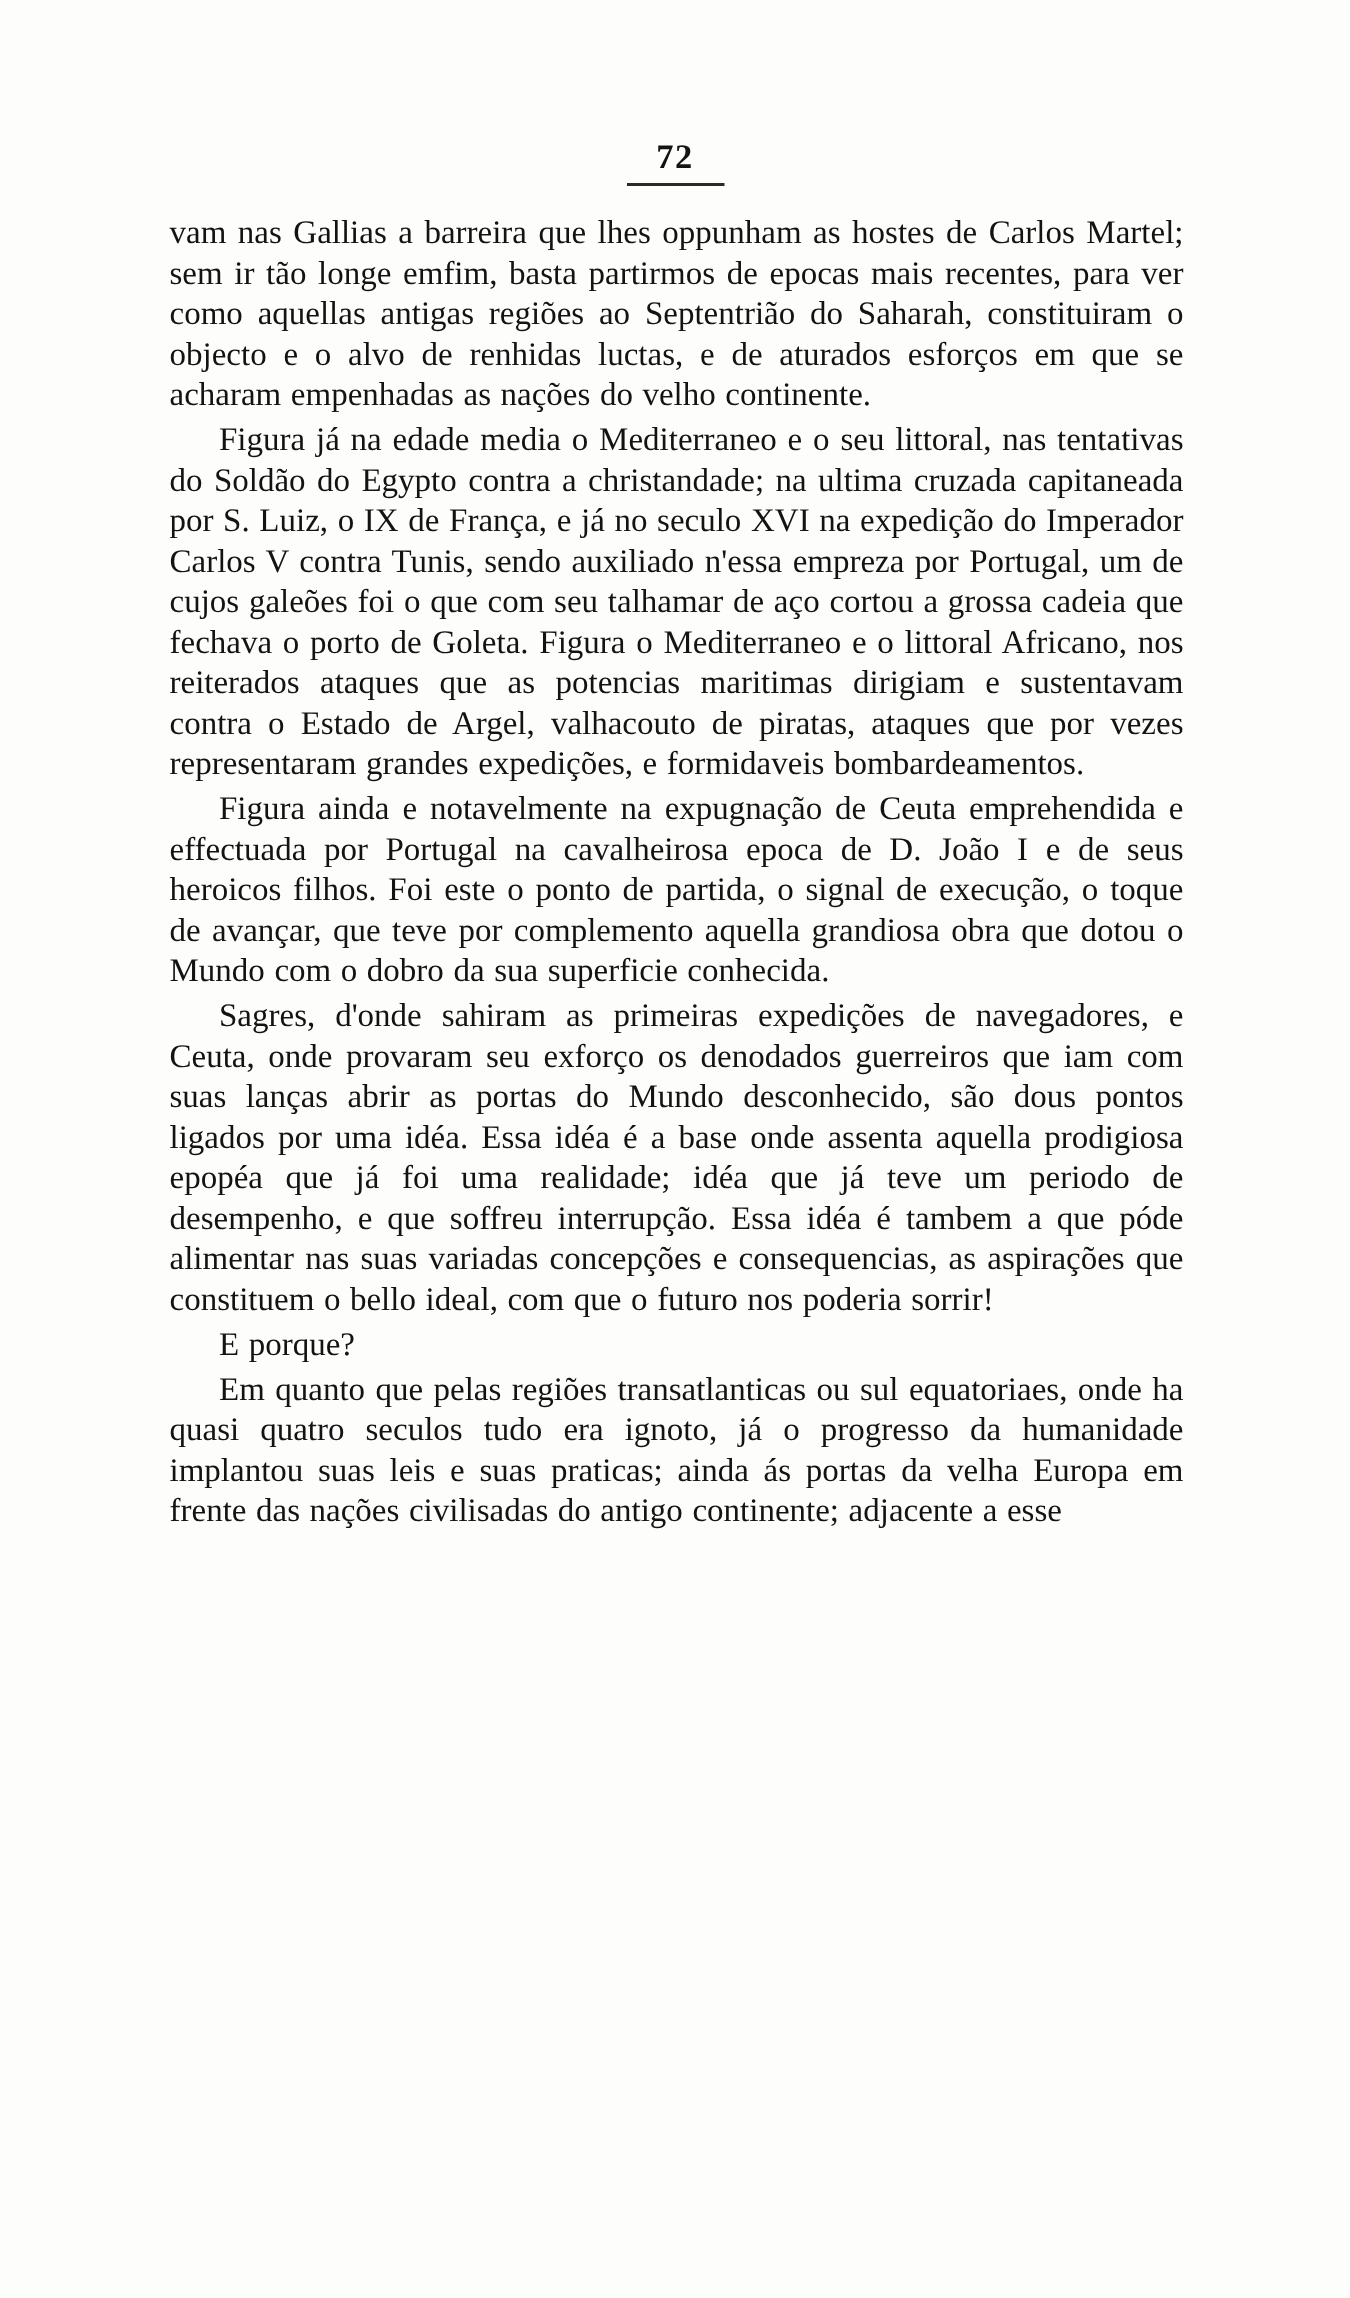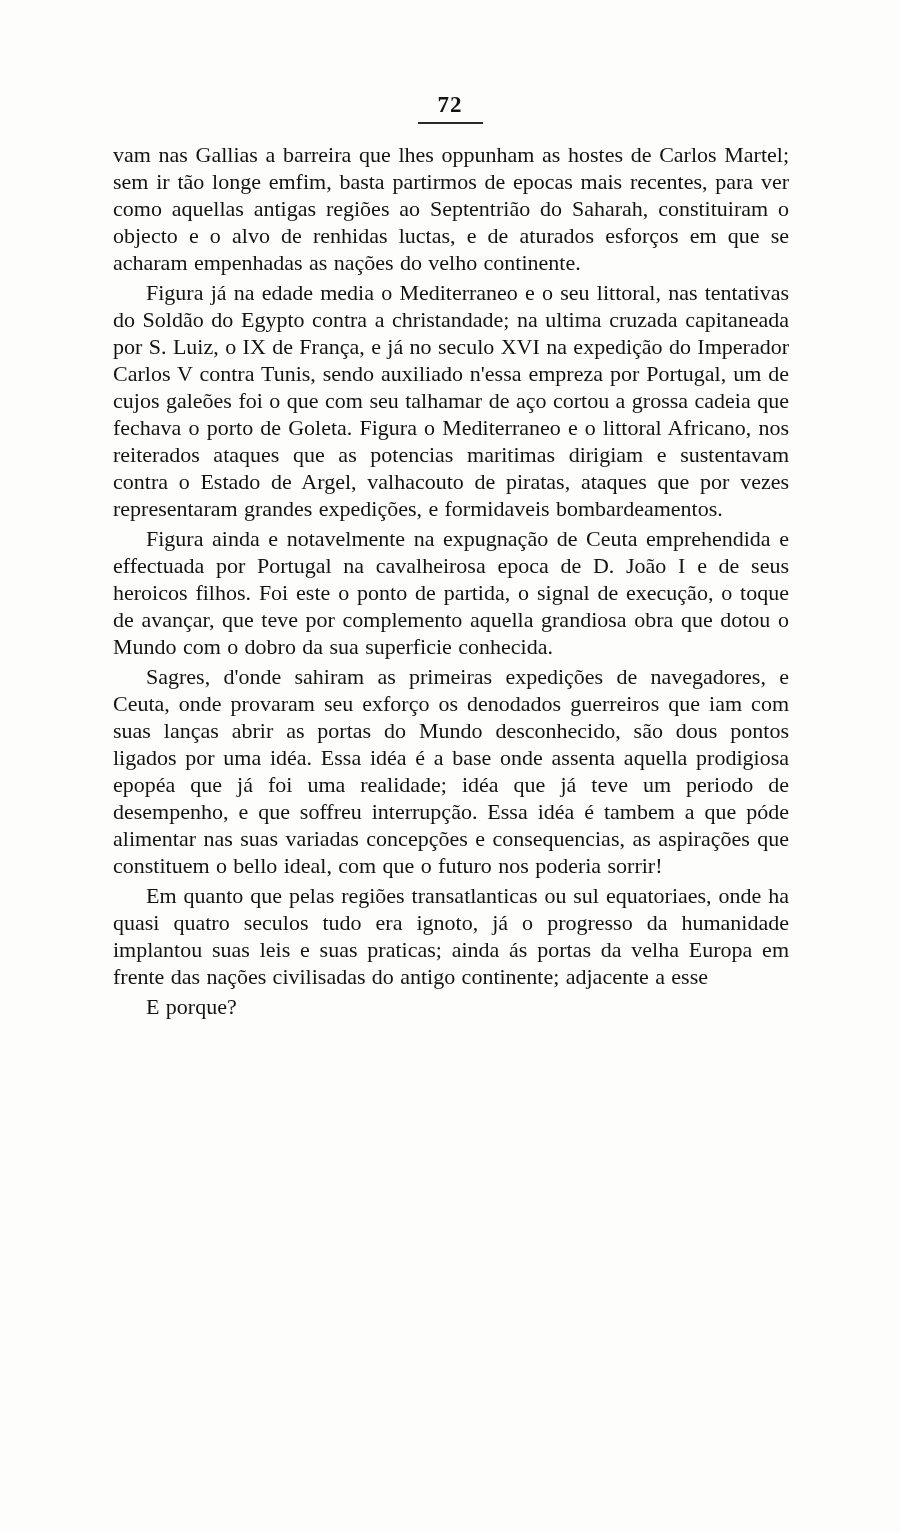--- a/index.html
+++ b/index.html
@@ -61,17 +61,17 @@
 
   <div class="page-number-wrap">
     <span class="page-number">72</span>
   </div>
 
   <div class="text-block">
     <p>vam nas Gallias a barreira que lhes oppunham as hostes de Carlos Martel; sem ir tão longe emfim, basta partirmos de epocas mais recentes, para ver como aquellas antigas regiões ao Septentrião do Saharah, constituiram o objecto e o alvo de renhidas luctas, e de aturados esforços em que se acharam empenhadas as nações do velho continente.</p>
     <p class="indent">Figura já na edade media o Mediterraneo e o seu littoral, nas tentativas do Soldão do Egypto contra a christandade; na ultima cruzada capitaneada por S. Luiz, o IX de França, e já no seculo XVI na expedição do Imperador Carlos V contra Tunis, sendo auxiliado n'essa empreza por Portugal, um de cujos galeões foi o que com seu talhamar de aço cortou a grossa cadeia que fechava o porto de Goleta. Figura o Mediterraneo e o littoral Africano, nos reiterados ataques que as potencias maritimas dirigiam e sustentavam contra o Estado de Argel, valhacouto de piratas, ataques que por vezes representaram grandes expedições, e formidaveis bombardeamentos.</p>
     <p class="indent">Figura ainda e notavelmente na expugnação de Ceuta emprehendida e effectuada por Portugal na cavalheirosa epoca de D. João I e de seus heroicos filhos. Foi este o ponto de partida, o signal de execução, o toque de avançar, que teve por complemento aquella grandiosa obra que dotou o Mundo com o dobro da sua superficie conhecida.</p>
     <p class="indent">Sagres, d'onde sahiram as primeiras expedições de navegadores, e Ceuta, onde provaram seu exforço os denodados guerreiros que iam com suas lanças abrir as portas do Mundo desconhecido, são dous pontos ligados por uma idéa. Essa idéa é a base onde assenta aquella prodigiosa epopéa que já foi uma realidade; idéa que já teve um periodo de desempenho, e que soffreu interrupção. Essa idéa é tambem a que póde alimentar nas suas variadas concepções e consequencias, as aspirações que constituem o bello ideal, com que o futuro nos poderia sorrir!</p>
+    <p class="indent">E porque?</p>
     <p class="indent">Em quanto que pelas regiões transatlanticas ou sul equatoriaes, onde ha quasi quatro seculos tudo era ignoto, já o progresso da humanidade implantou suas leis e suas praticas; ainda ás portas da velha Europa em frente das nações civilisadas do antigo continente; adjacente a esse</p>
-    <p class="indent">E porque?</p>
   </div>
 
 </div>
 
 </body></html>

